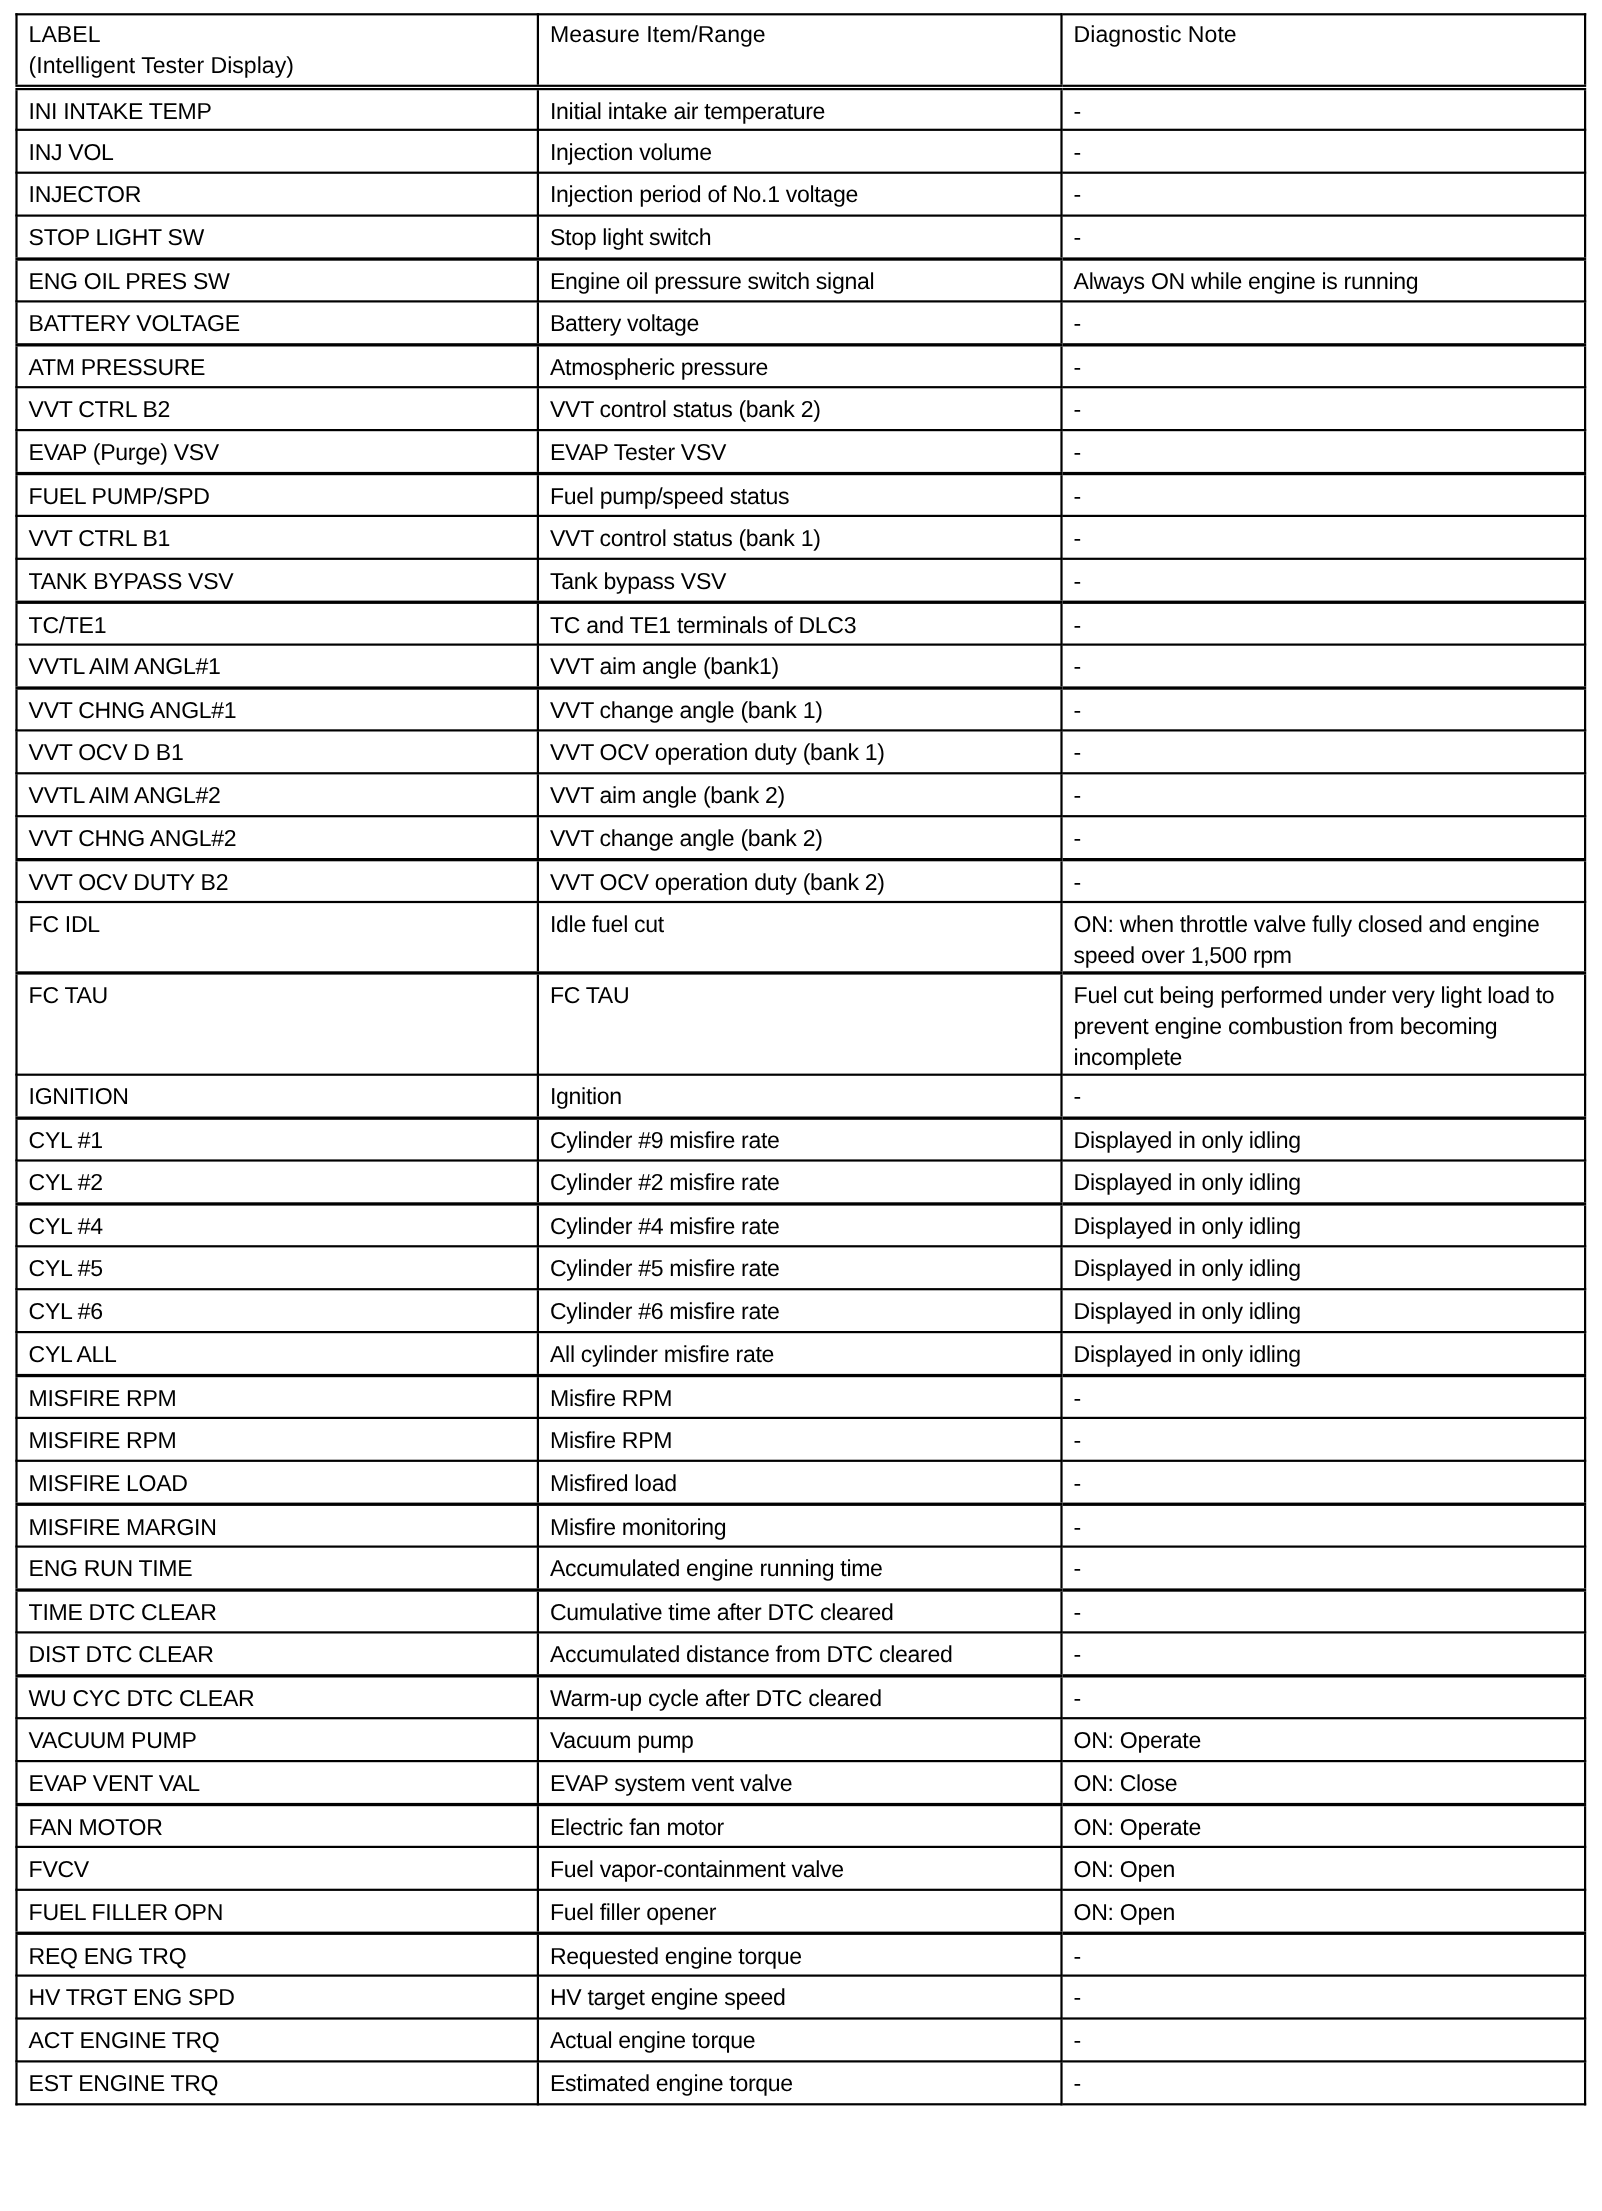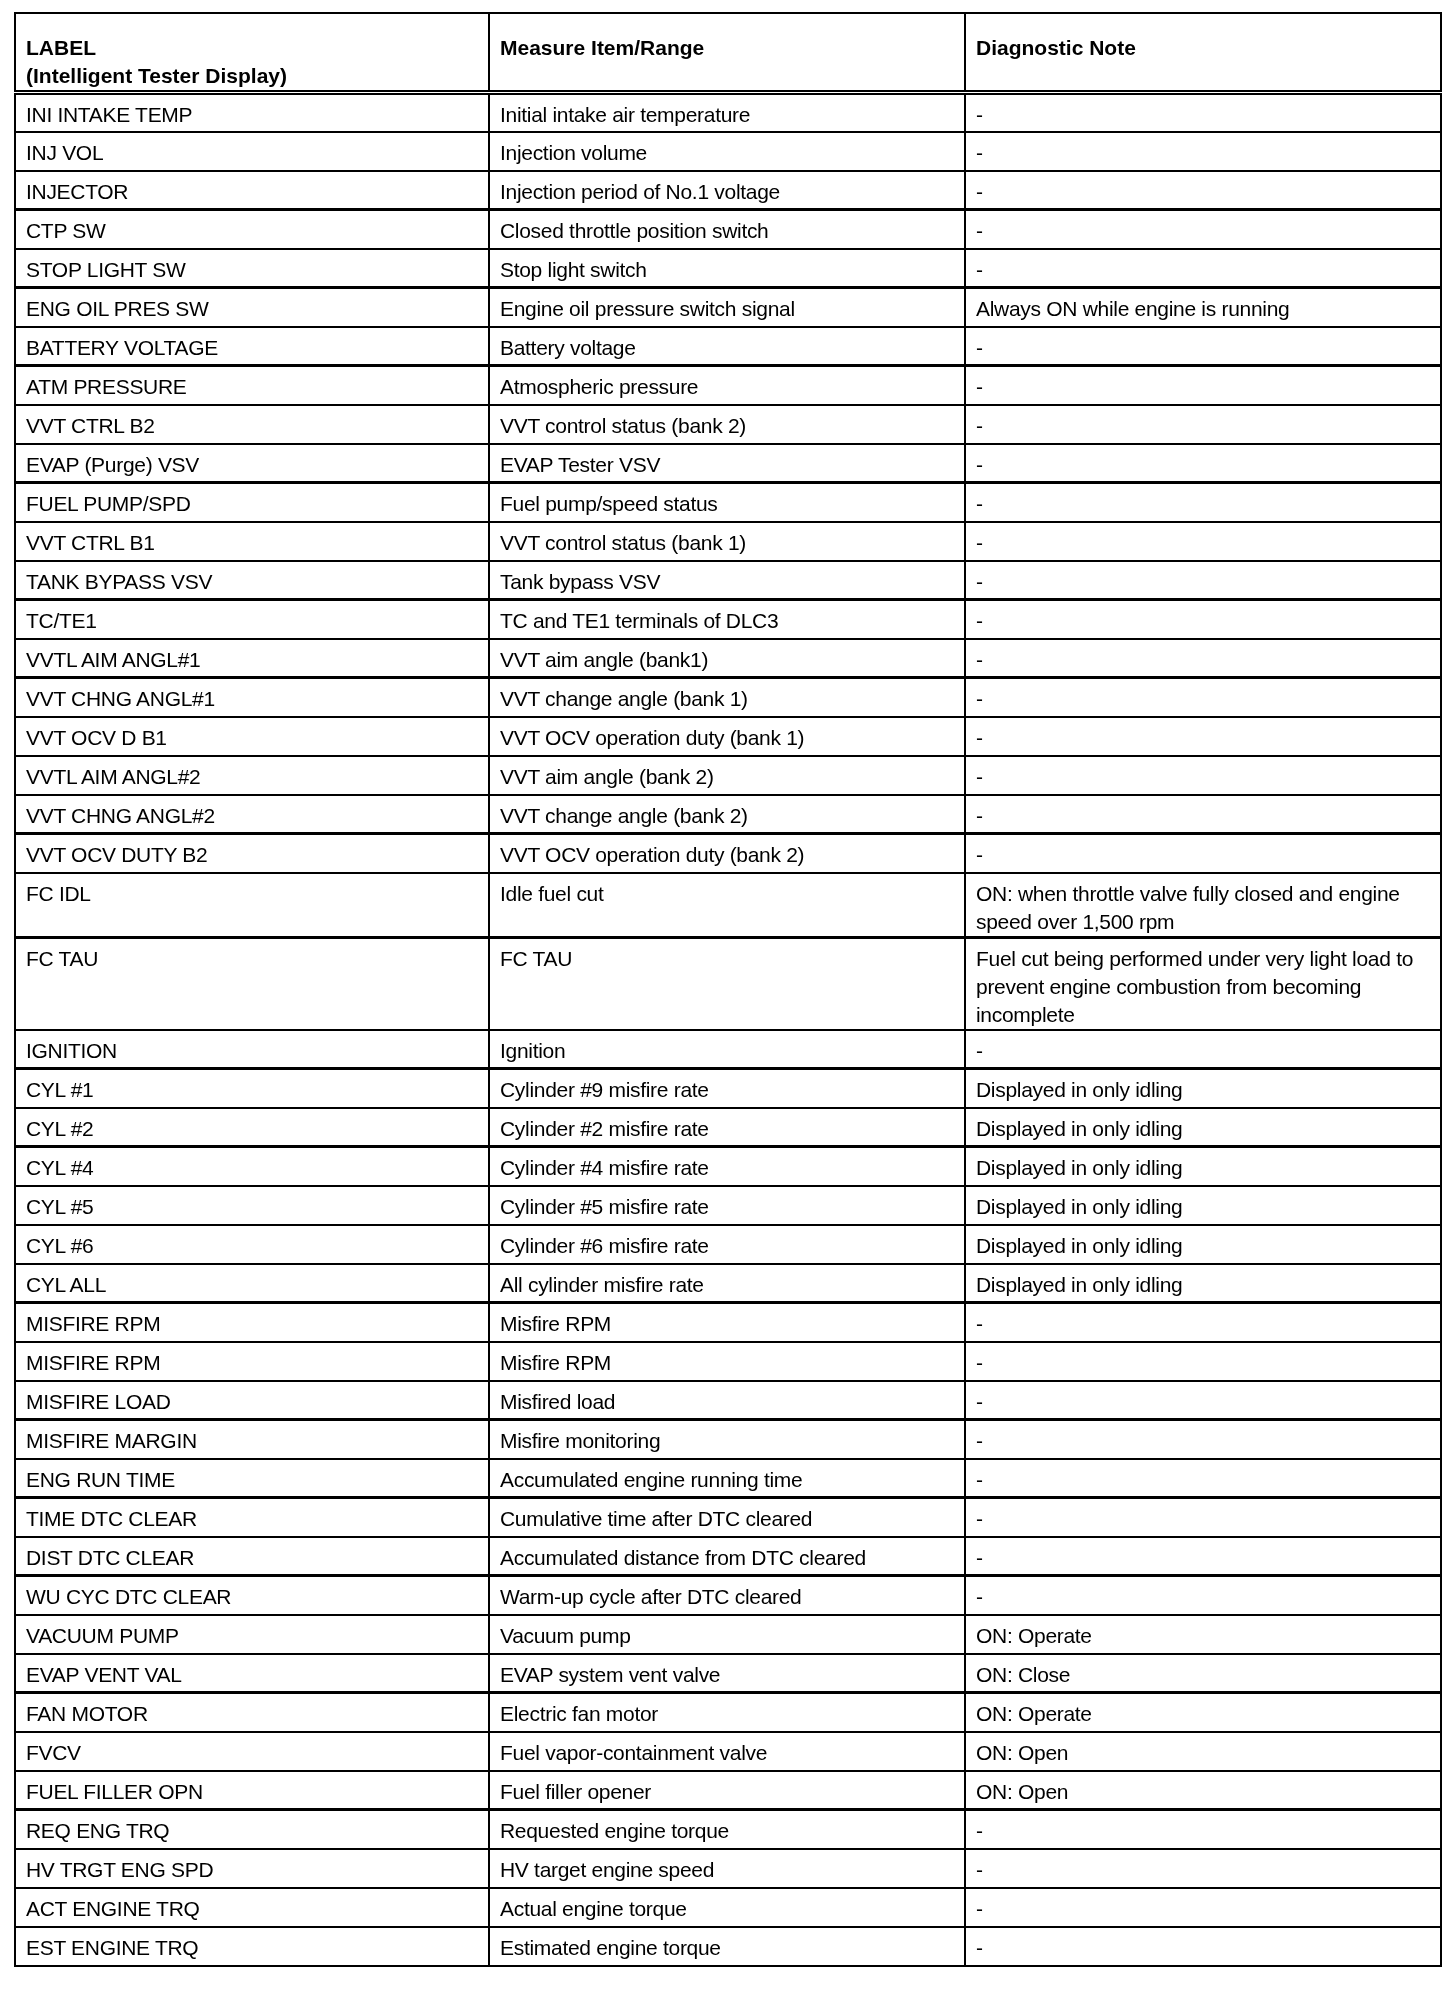--- a/index.html
+++ b/index.html
@@ -15,21 +15,21 @@
   .tbl th, .tbl td {
     border: 2px solid #000;
     vertical-align: top;
     text-align: left;
     padding: 6px 10px 0 10px;
     font-size: 21px;
     line-height: 28px;
     box-sizing: border-box;
   }
   .tbl th {
-    font-weight: bold; height: 66px; padding-top: 20px; line-height: 28px;
+    font-weight: normal; height: 66px; padding-top: 4px; line-height: 28px;
     border-bottom: 5px double #000;
   }
   .tbl td { height: 39px; letter-spacing: -0.3px; }
   .tbl tr.thick td { border-top-width: 3px; }
 </style>
 </head>
 <body>
 
 <table class="tbl">
   <colgroup>
@@ -56,25 +56,20 @@
       <tr>
         <td>INJ VOL</td>
         <td>Injection volume</td>
         <td>-</td>
       </tr>
       <tr>
         <td>INJECTOR</td>
         <td>Injection period of No.1 voltage</td>
         <td>-</td>
       </tr>
-      <tr class="thick">
-        <td>CTP SW</td>
-        <td>Closed throttle position switch</td>
-        <td>-</td>
-      </tr>
       <tr>
         <td>STOP LIGHT SW</td>
         <td>Stop light switch</td>
         <td>-</td>
       </tr>
       <tr class="thick">
         <td>ENG OIL PRES SW</td>
         <td>Engine oil pressure switch signal</td>
         <td>Always ON while engine is running</td>
       </tr>

